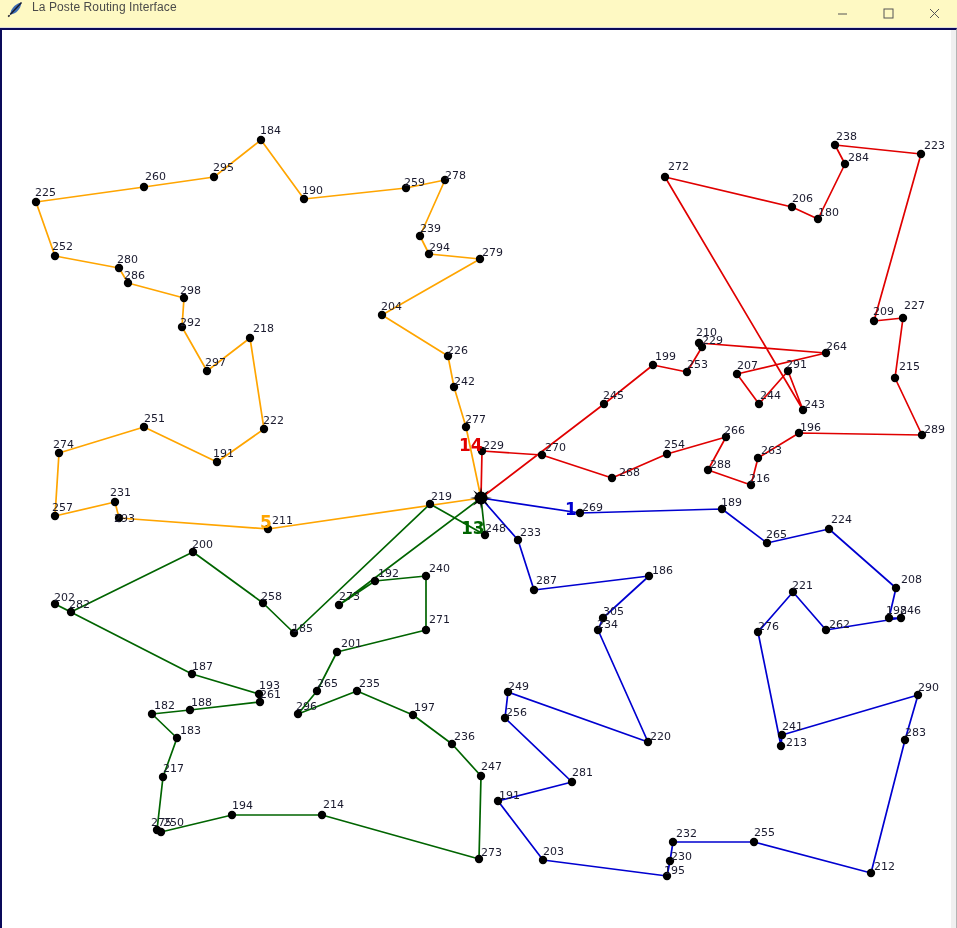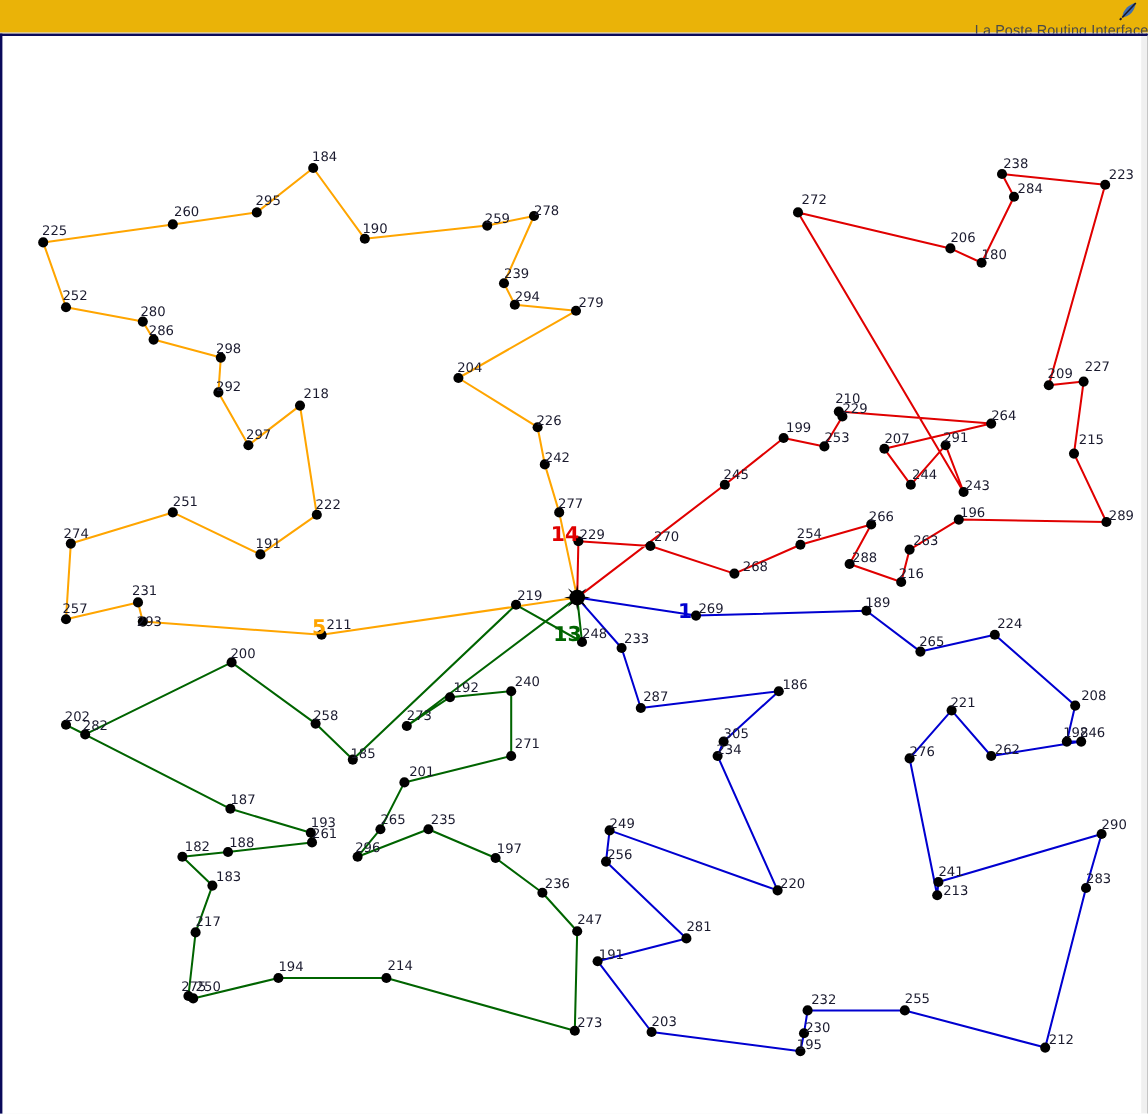--- a/index.html
+++ b/index.html
@@ -18,26 +18,25 @@
     width: 957px;
     height: 928px;
     background: #f0f0f0;
     display: flex;
     flex-direction: column;
   }
   
   #title-bar {
     height: 27px;
     min-height: 27px;
-    background: #eab308;
+    background: #fef9c3;
     display: flex;
-    align-items: flex-end;
+    align-items: flex-start;
     position: relative;
     border-bottom: 1px solid #dcdcdc;
-    flex-direction: column;
   }
   #app-icon {
     width: 18px;
     height: 18px;
     margin-left: 7px;
     margin-right: 7px;
     flex: 0 0 auto;
   }
   #window-title {
     font-size: 12px;

